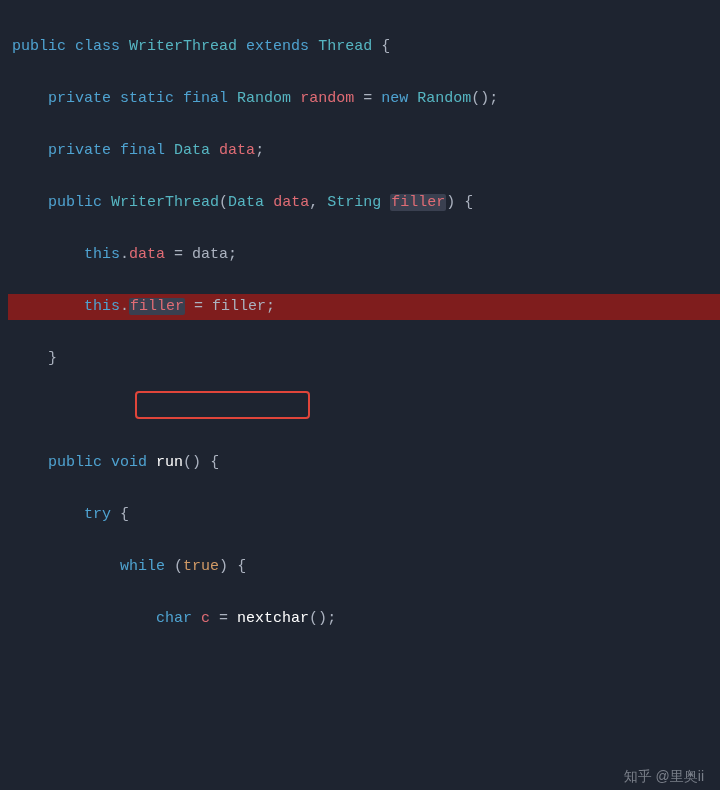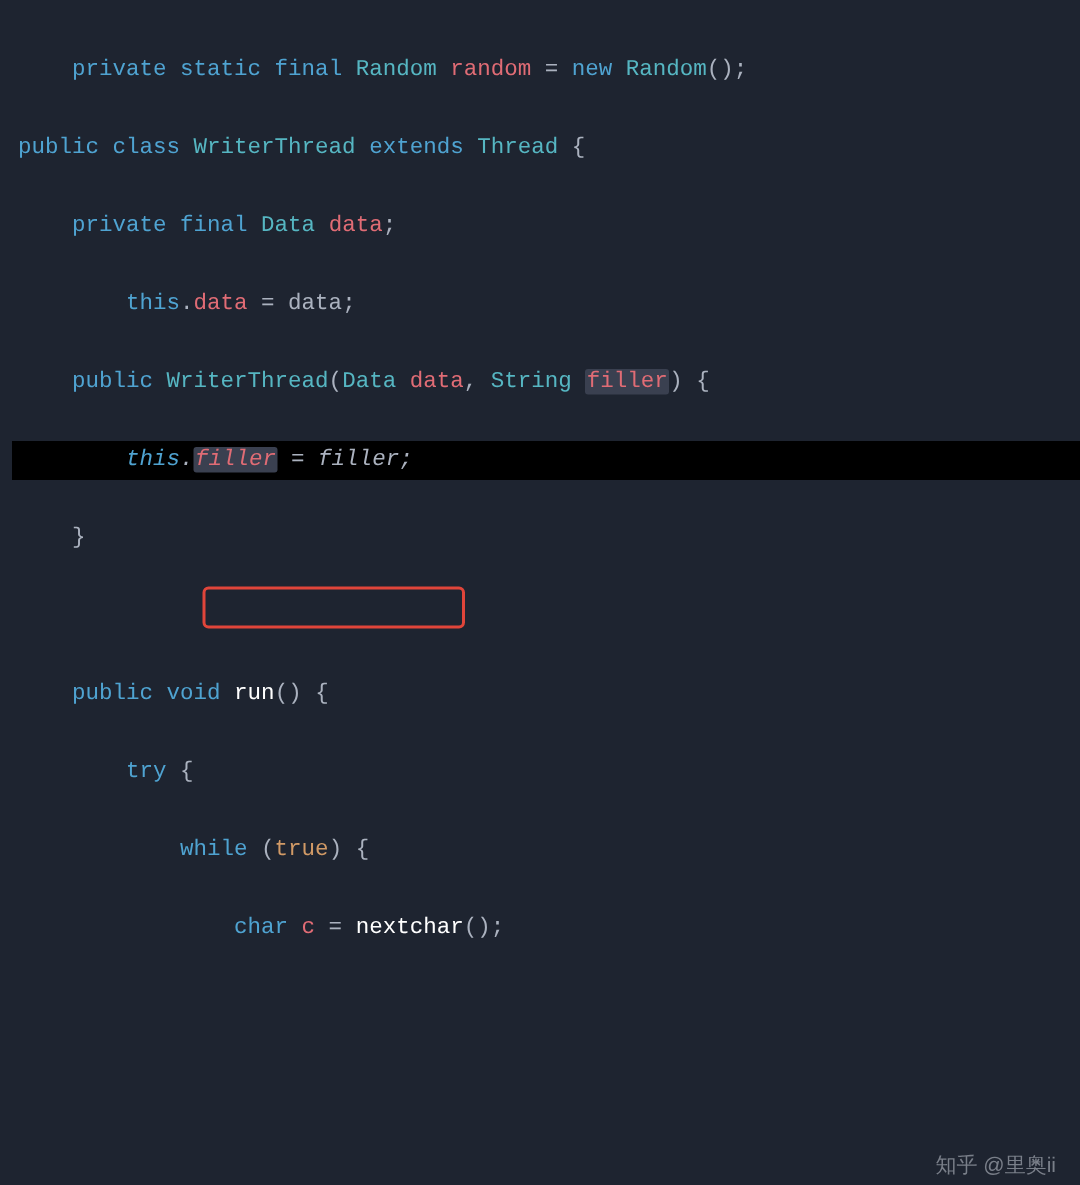--- a/index.html
+++ b/index.html
@@ -13,21 +13,21 @@
     height: 790px;
     overflow: hidden;
     position: relative;
   }
   .editor {
     padding: 8px 0 8px 8px;
     white-space: pre;
     position: relative;
   }
   .line { position: relative; padding-left: 4px; }
-  .line.hl { background: #000000; font-style: italic; }
+  .line.hl { background: #7f1d1d; }
   .kw { color: #4fa3d1; }      
   .type { color: #56b6c2; }    
   .ident { color: #e06c75; }   
   .method { color: #ffffff; }  
   .num { color: #d19a66; }     
   .this { color: #4fa3d1; }
   .plain { color: #abb2bf; }
   .op { color: #abb2bf; }
   .brace { color: #abb2bf; }
   .true { color: #d19a66; }
@@ -46,25 +46,25 @@
     color: #8a8f99;
     font-size: 14px;
     font-family: sans-serif;
     opacity: 0.85;
   }
 </style>
 </head>
 <body>
 
 <div class="editor">
+<div class="line"><span class="kw">public</span> <span class="kw">class</span> <span class="type">WriterThread</span> <span class="kw">extends</span> <span class="type">Thread</span> <span class="brace">{</span></div>
 <div class="line">    <span class="kw">private</span> <span class="kw">static</span> <span class="kw">final</span> <span class="type">Random</span> <span class="ident">random</span><span class="op"> = </span><span class="kw">new</span> <span class="type">Random</span><span class="plain">()</span><span class="plain">;</span></div>
-<div class="line"><span class="kw">public</span> <span class="kw">class</span> <span class="type">WriterThread</span> <span class="kw">extends</span> <span class="type">Thread</span> <span class="brace">{</span></div>
 <div class="line">    <span class="kw">private</span> <span class="kw">final</span> <span class="type">Data</span> <span class="ident">data</span><span class="plain">;</span></div>
+<div class="line">    <span class="kw">public</span> <span class="type">WriterThread</span><span class="plain">(</span><span class="type">Data</span> <span class="ident">data</span><span class="plain">, </span><span class="type">String</span> <span class="ident field-bg">filler</span><span class="plain">)</span><span> </span><span class="brace">{</span></div>
 <div class="line">        <span class="this">this</span><span class="plain">.</span><span class="ident">data</span><span class="op"> = </span><span class="plain">data</span><span class="plain">;</span></div>
-<div class="line">    <span class="kw">public</span> <span class="type">WriterThread</span><span class="plain">(</span><span class="type">Data</span> <span class="ident">data</span><span class="plain">, </span><span class="type">String</span> <span class="ident field-bg">filler</span><span class="plain">)</span><span> </span><span class="brace">{</span></div>
 <div class="line hl">        <span class="this">this</span><span class="plain">.</span><span class="ident field-bg">filler</span><span class="op"> = </span><span class="plain">filler</span><span class="plain">;</span></div>
 <div class="line">    <span class="brace">}</span></div>
 <div class="line"><span> </span></div>
 <div class="line">    <span class="kw">public</span> <span class="kw">void</span> <span class="method">run</span><span class="plain">()</span><span> </span><span class="brace">{</span></div>
 <div class="line">        <span class="kw">try</span><span> </span><span class="brace">{</span></div>
 <div class="line">            <span class="kw">while</span><span> </span><span class="plain">(</span><span class="true">true</span><span class="plain">)</span><span> </span><span class="brace">{</span></div>
 <div class="line">                <span class="kw">char</span> <span class="ident">c</span><span class="op"> = </span><span class="method">nextchar</span><span class="plain">()</span><span class="plain">;</span></div>
 
 
 

